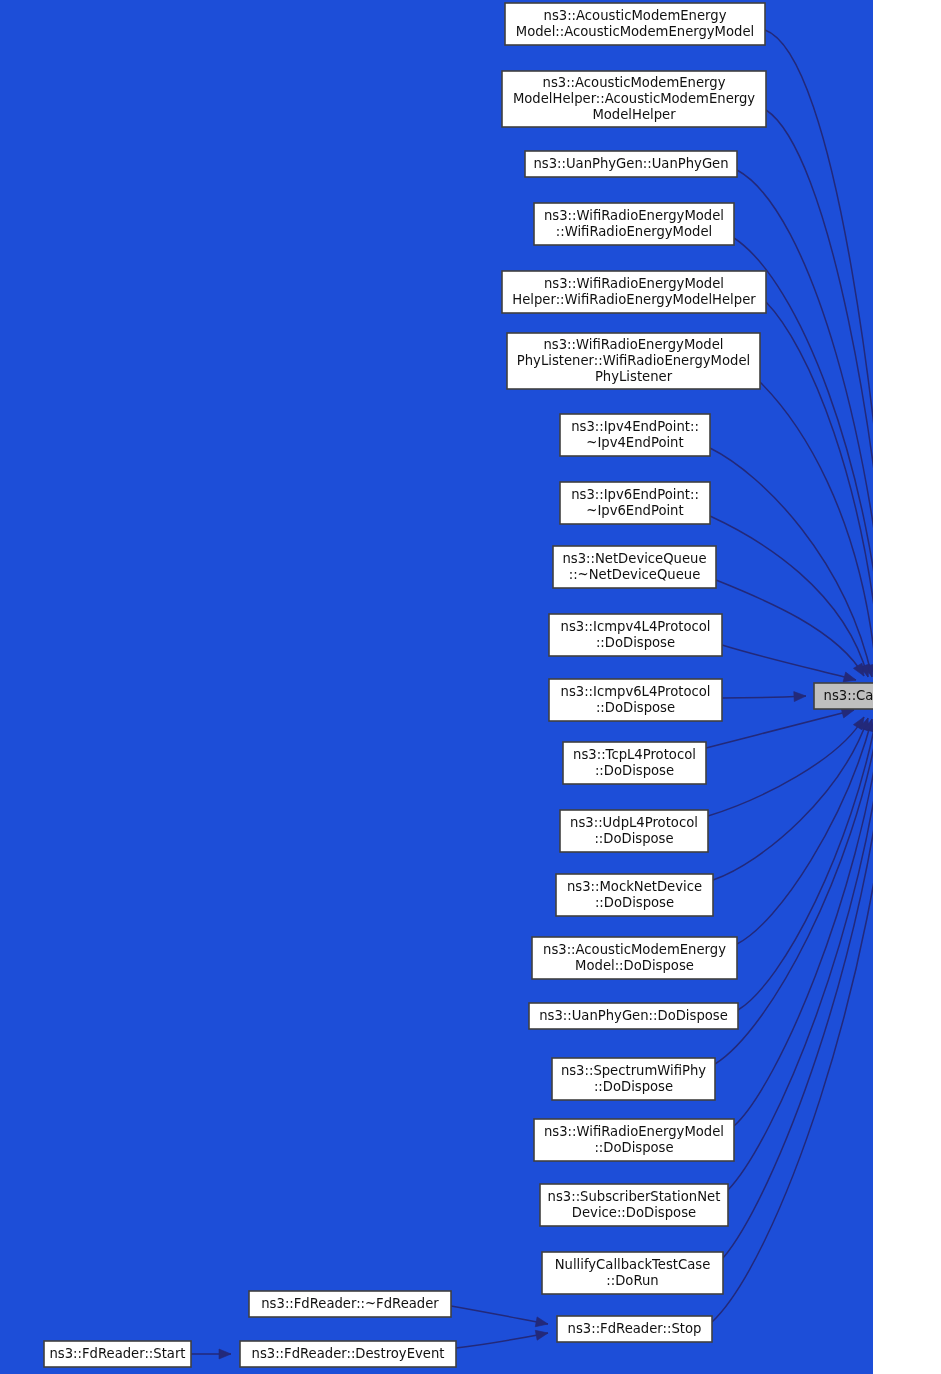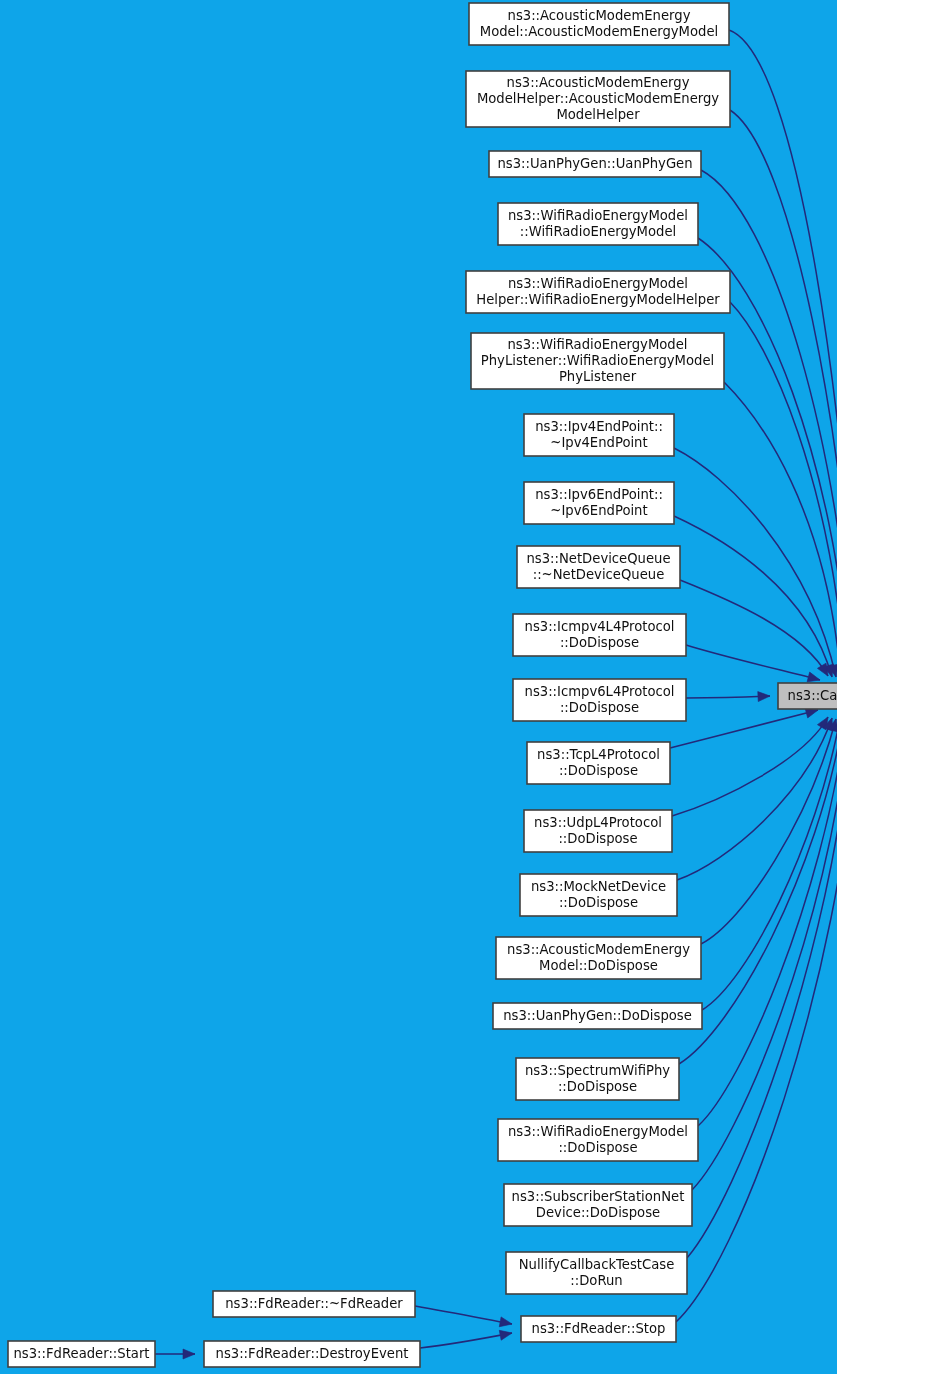--- a/index.html
+++ b/index.html
@@ -8,21 +8,22 @@
     background: #ffffff;
   }
   body {
     font-family: "DejaVu Sans", sans-serif;
   }
   #graph-root {
     position: relative;
     width: 837px;
     height: 1374px;
     overflow: hidden;
-    background: #0ea5e9;
+    background: #1d4ed8;
+    padding-left: 36px;
   }
   svg#callgraph {
     display: block;
     width: 941px;
     height: 1374px;
   }
   .node-box {
     fill: #ffffff;
     stroke: #404040;
     stroke-width: 1.6;

